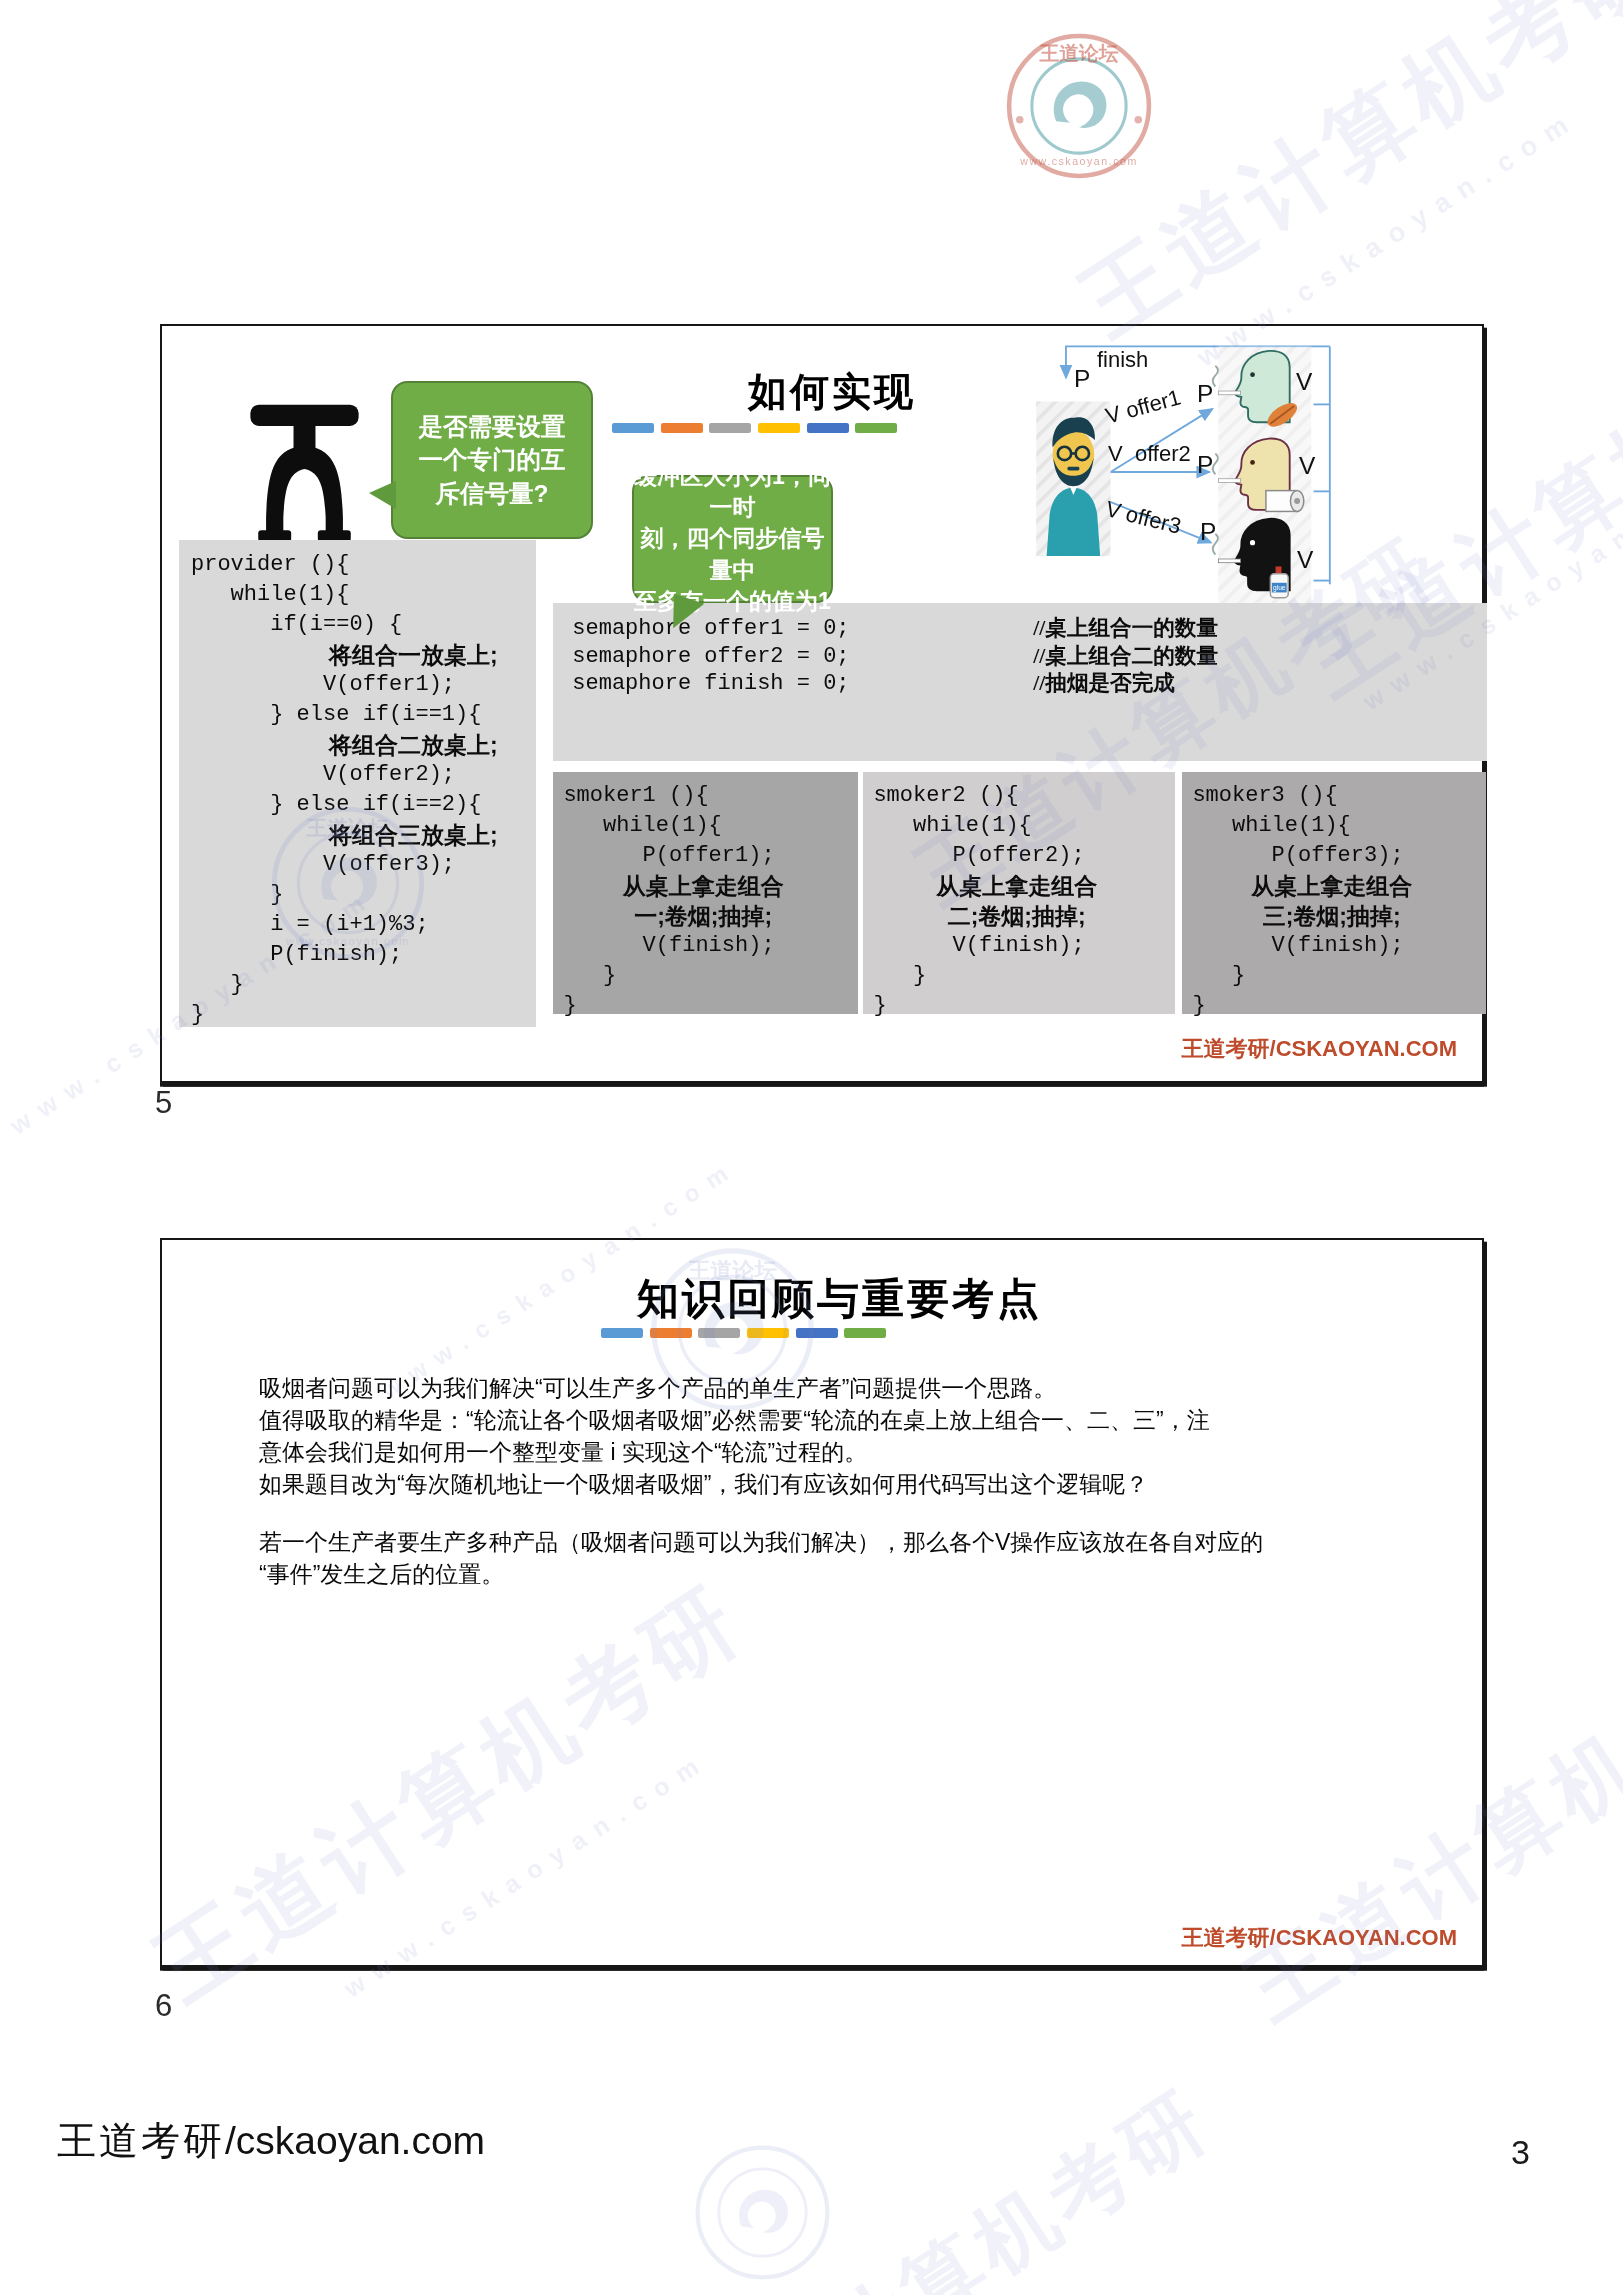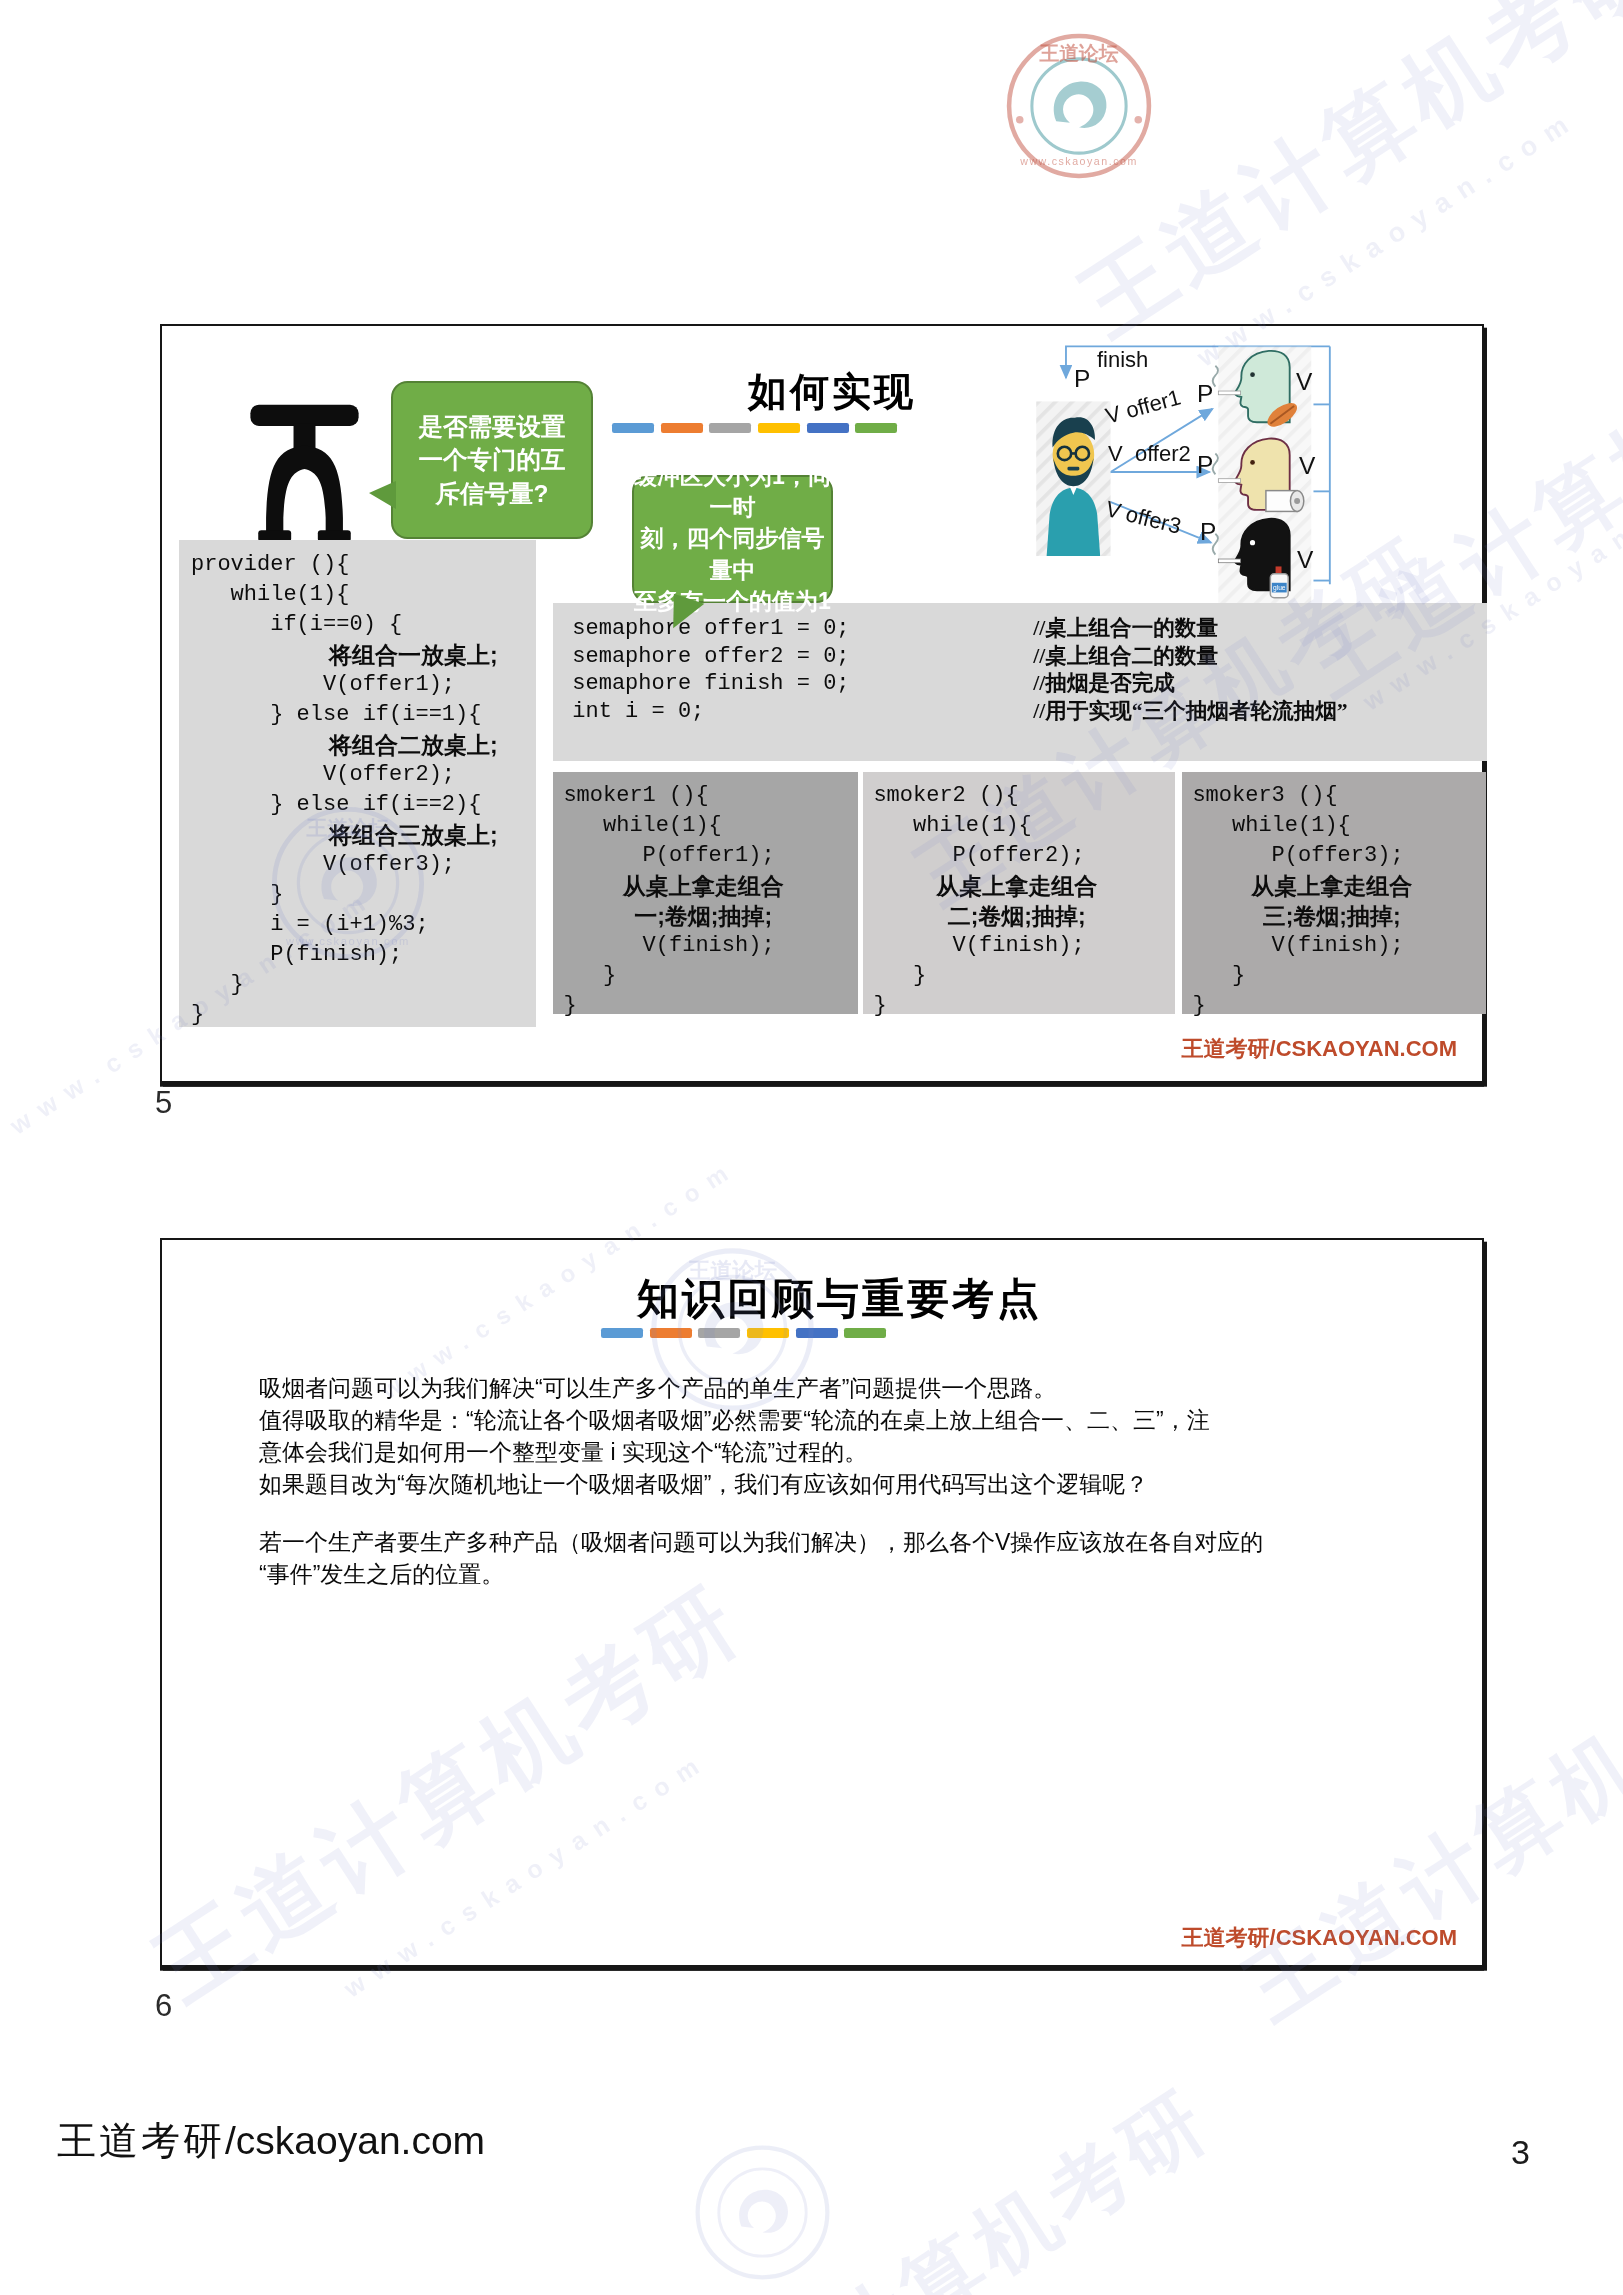--- a/index.html
+++ b/index.html
@@ -265,24 +265,20 @@
         <span class="dcomment">//桌上组合一的数量</span>
       </div>
       <div class="decl-row">
         <span class="dcode">semaphore offer2 = 0;</span>
         <span class="dcomment">//桌上组合二的数量</span>
       </div>
       <div class="decl-row">
         <span class="dcode">semaphore finish = 0;</span>
         <span class="dcomment">//抽烟是否完成</span>
       </div>
-      <div class="decl-row">
-        <span class="dcode">int i = 0;</span>
-        <span class="dcomment">//用于实现“三个抽烟者轮流抽烟”</span>
-      </div>
     </div>
 
     <div class="codeblock smoker" id="smoker1" style="background: rgb(166, 166, 166);">
       <div class="code-line">smoker1 (){</div>
       <div class="code-line">   while(1){</div>
       <div class="code-line">      P(offer1);</div>
       <div class="code-line cjk">从桌上拿走组合</div>
       <div class="code-line cjk">一;卷烟;抽掉;</div>
       <div class="code-line">      V(finish);</div>
       <div class="code-line">   }</div>

